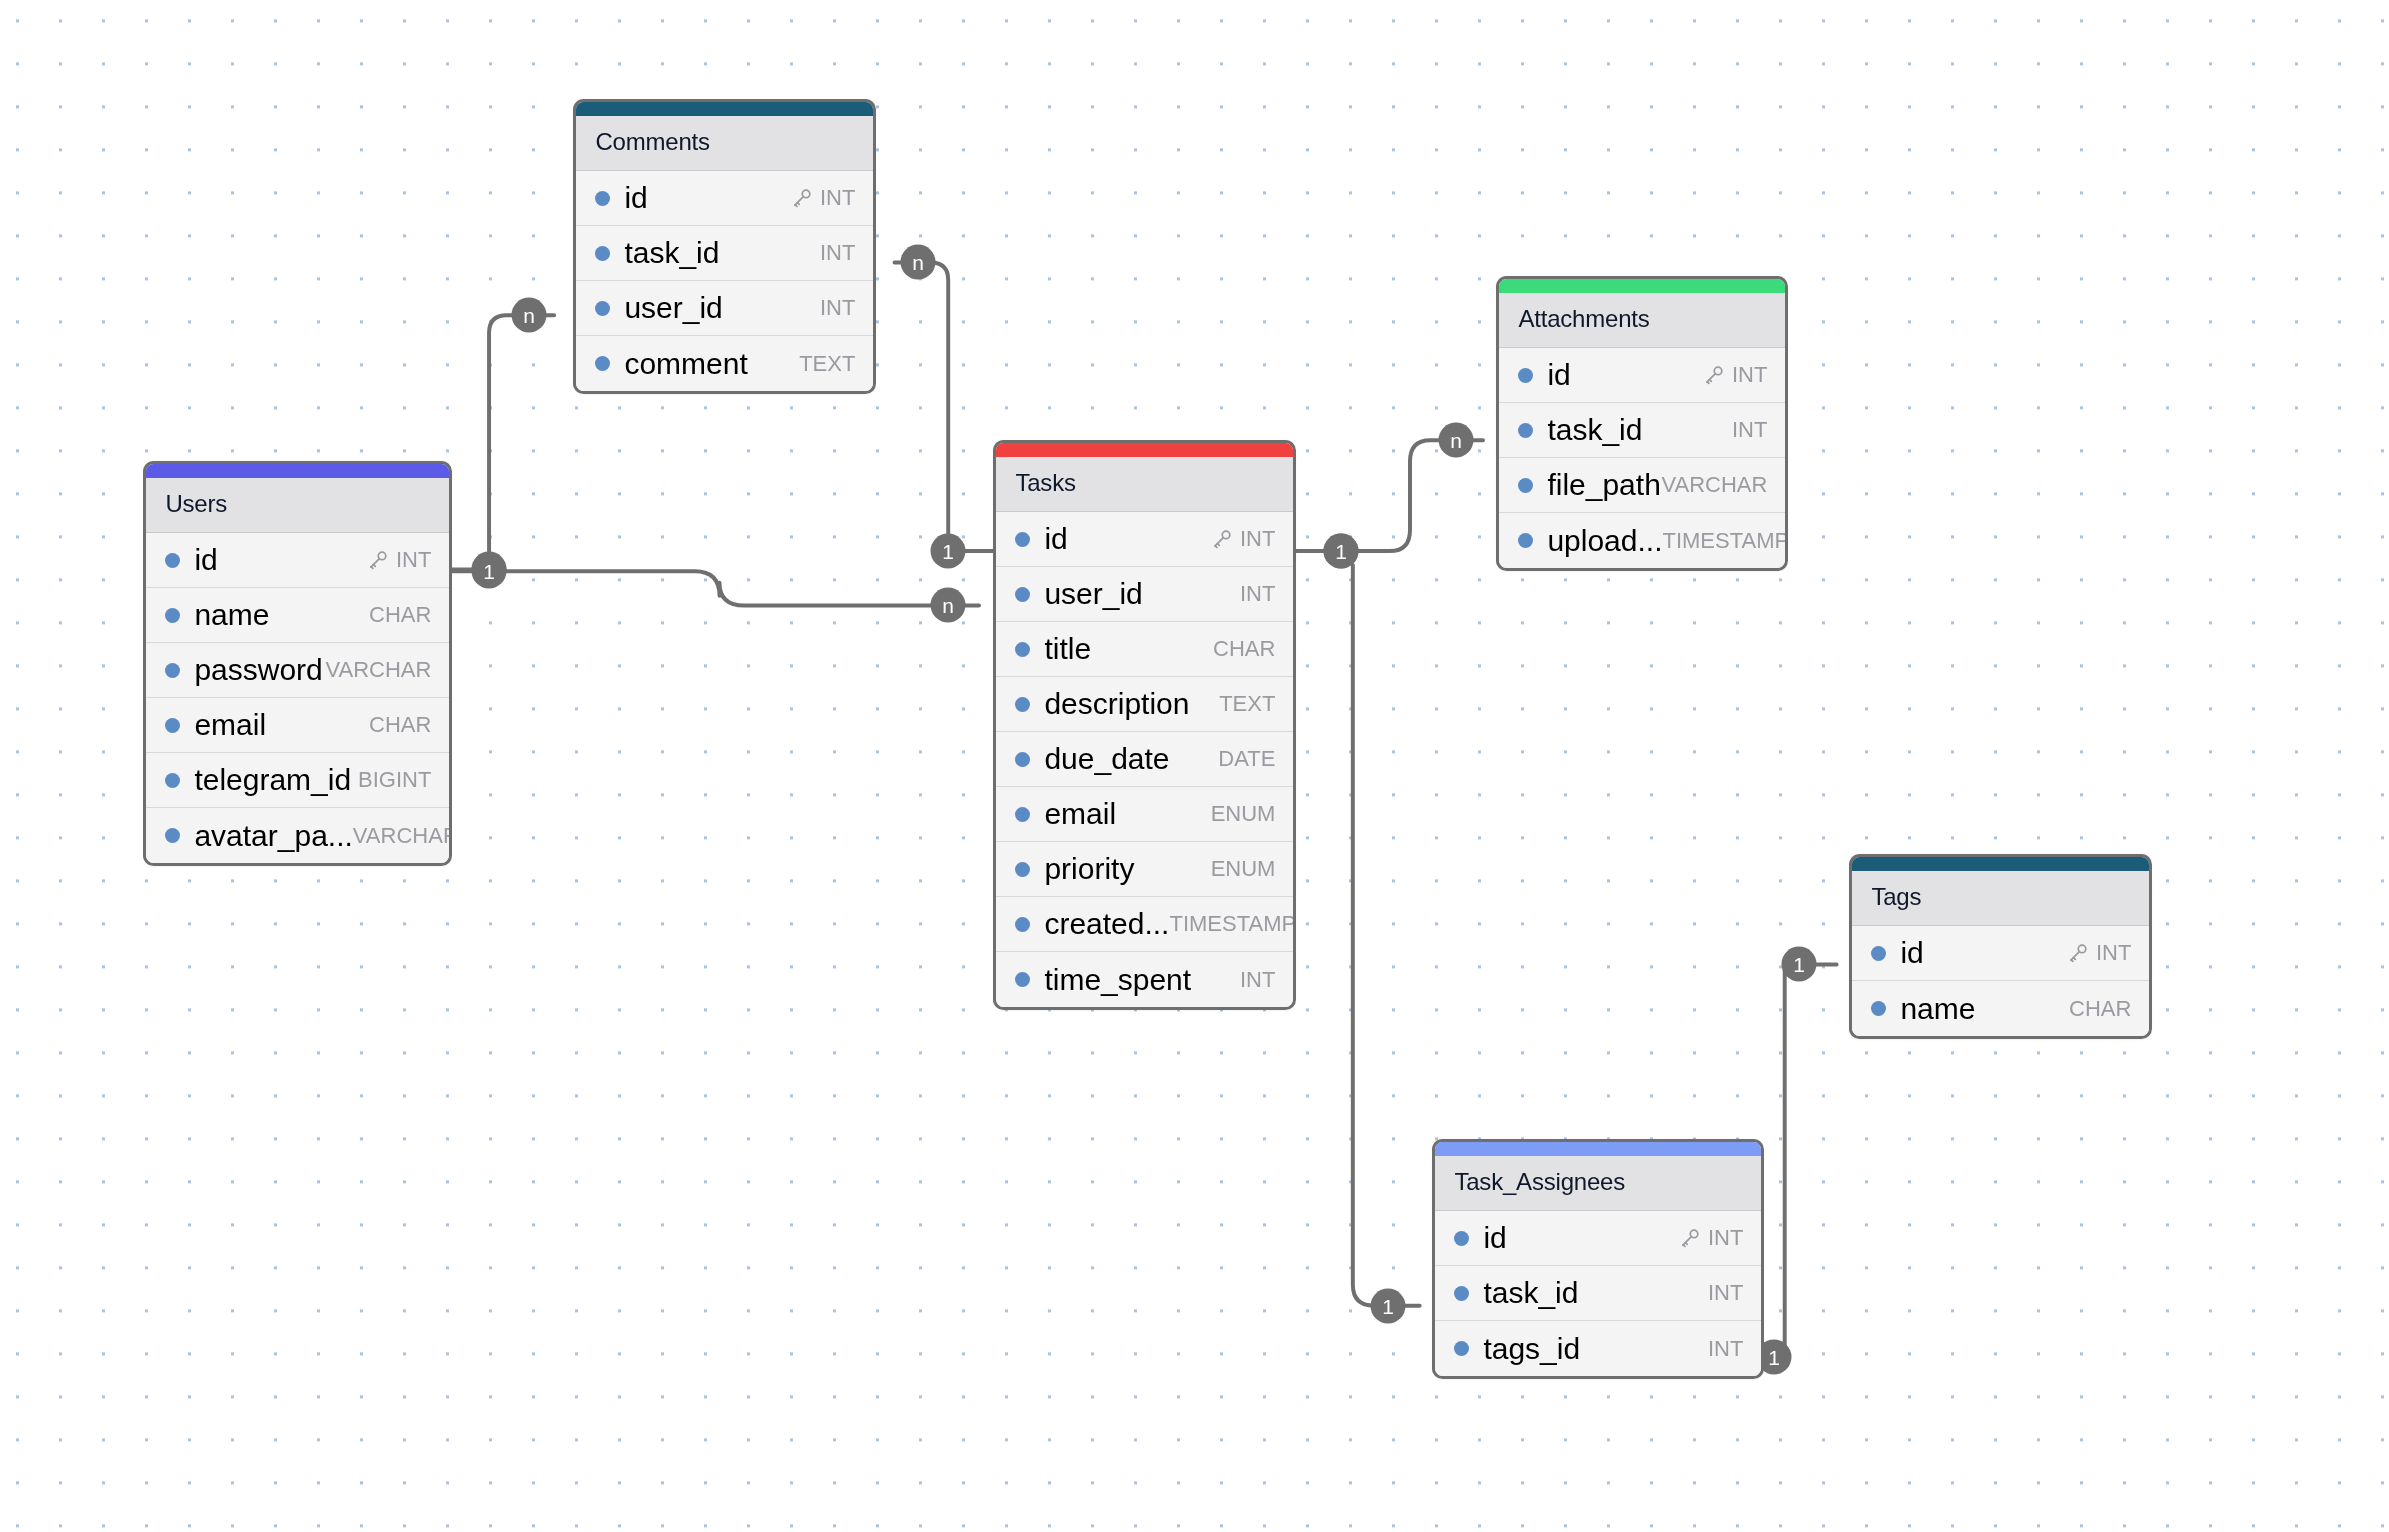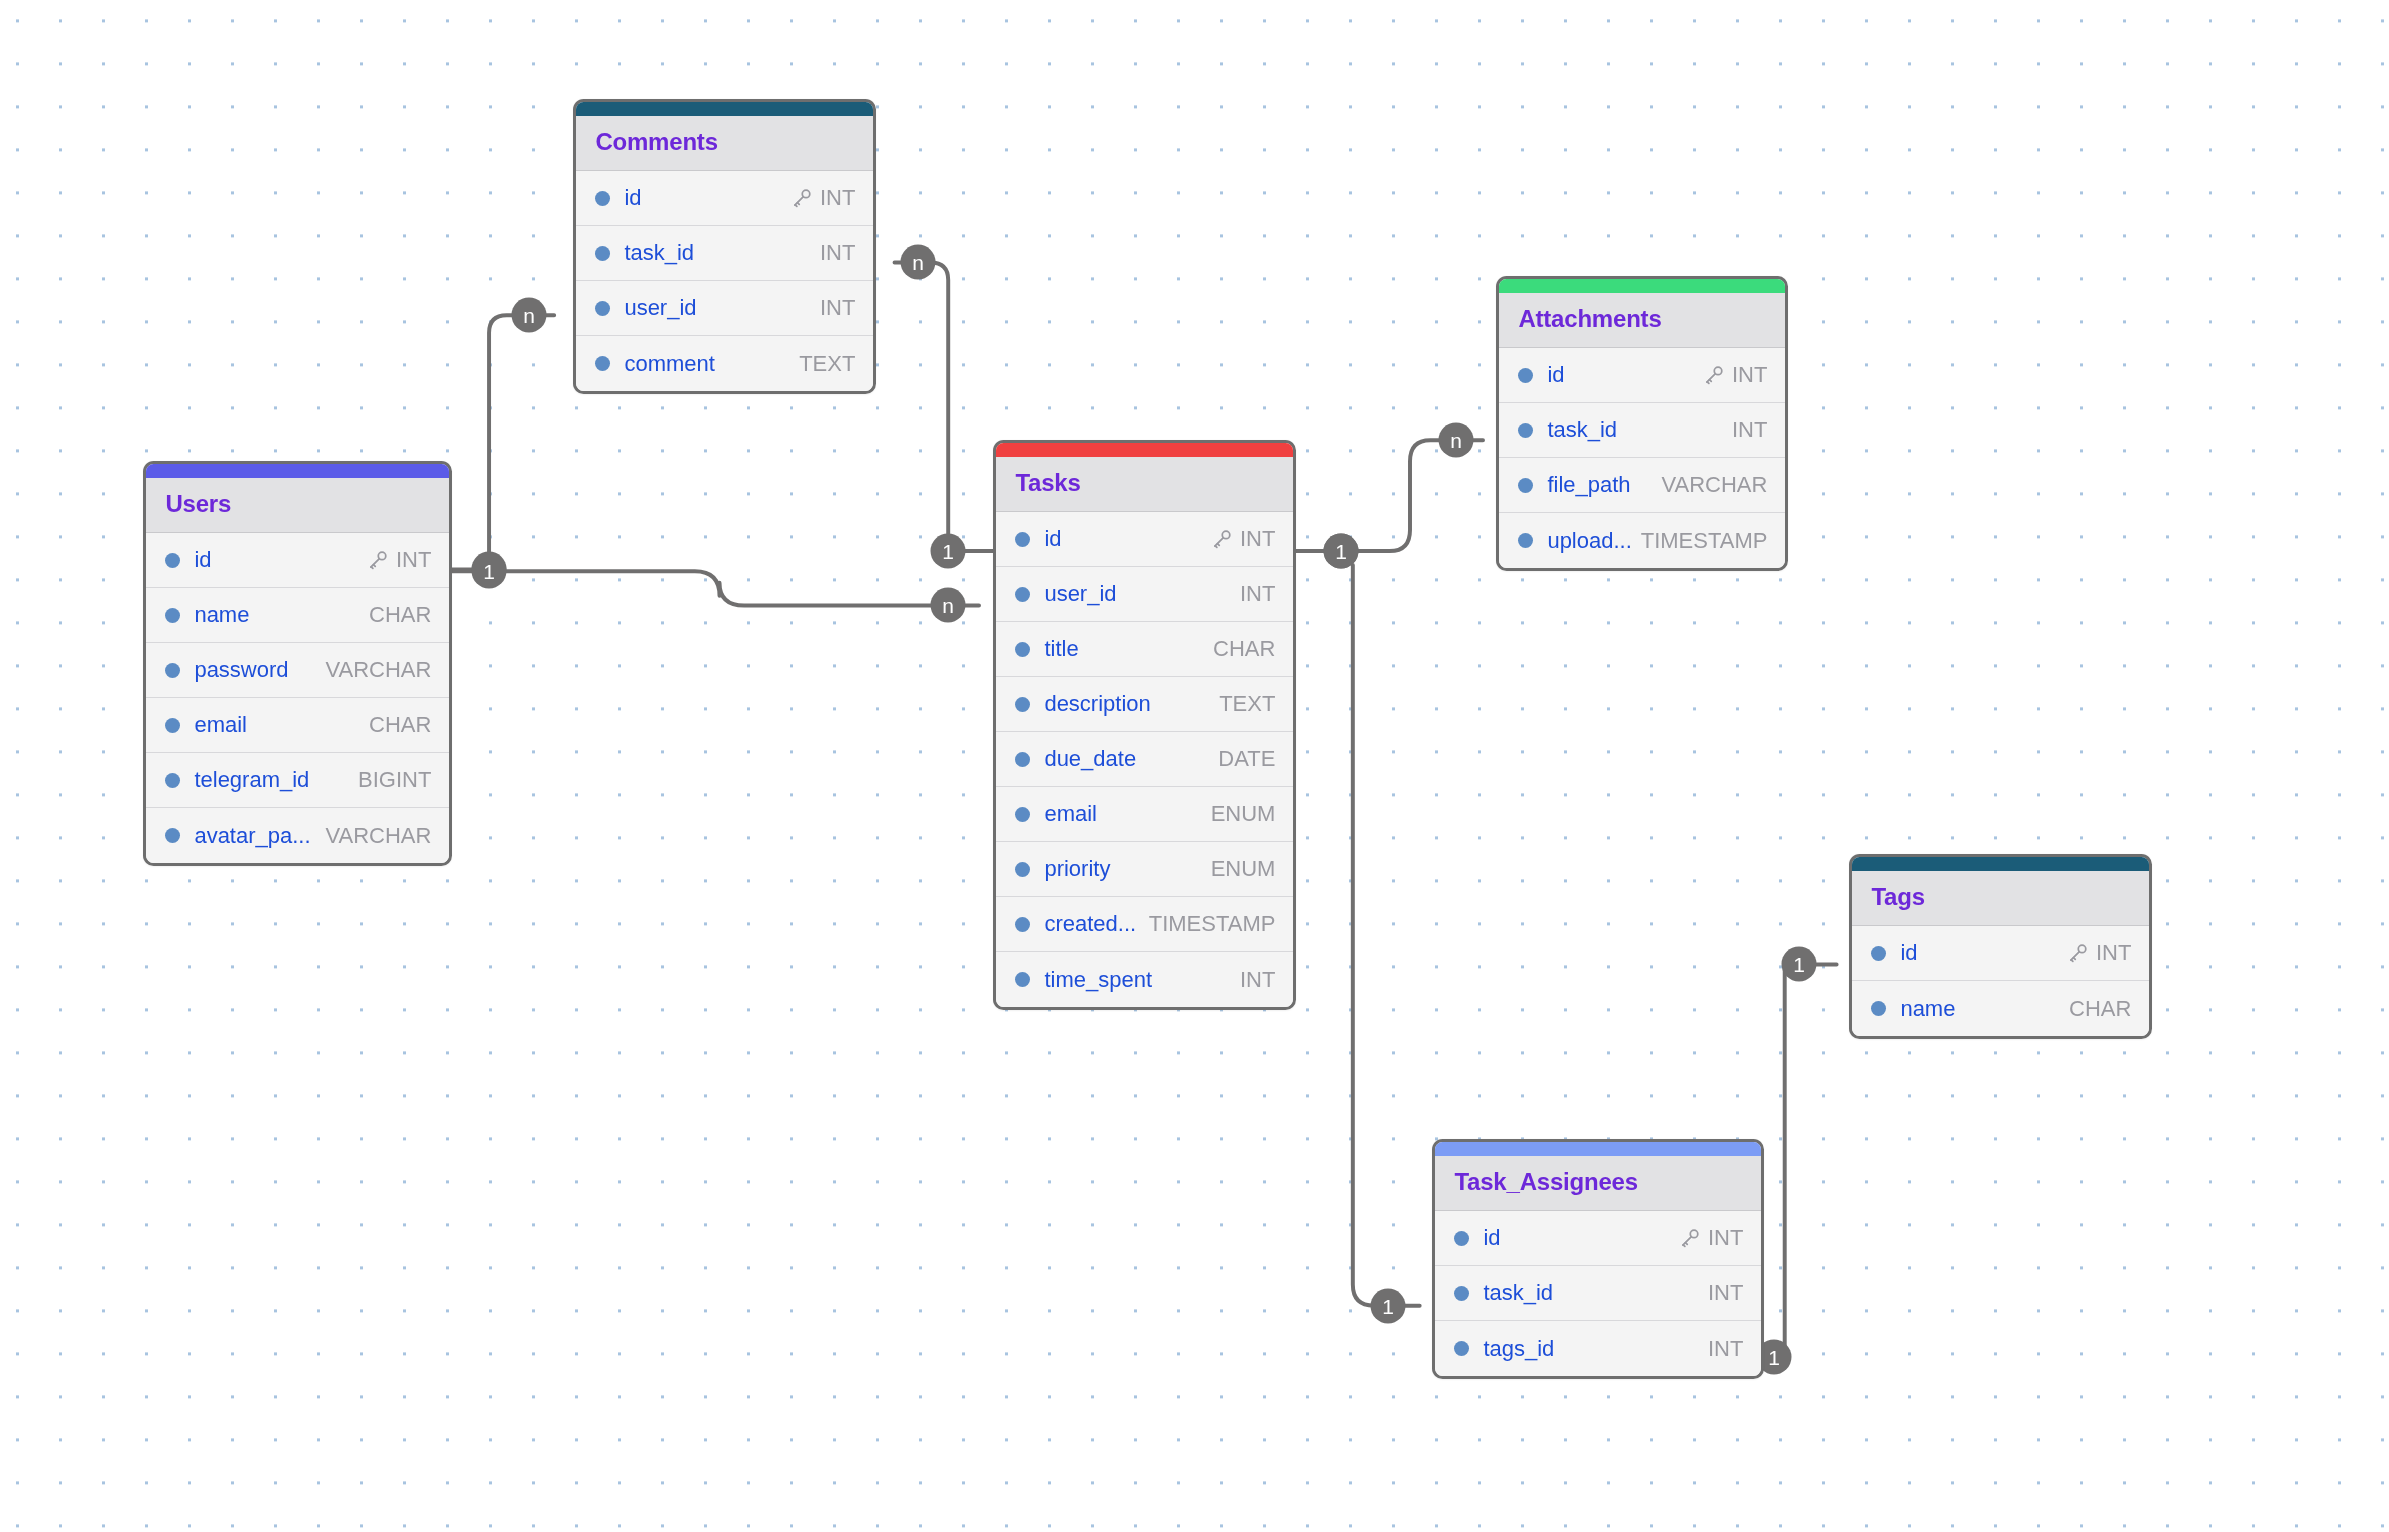--- a/index.html
+++ b/index.html
@@ -79,22 +79,22 @@
   }
 
   .entity-title-bar {
     background: #e2e2e4;
     padding: 12.3px 19.4px 14px 19.4px;
     border-bottom: 1.3px solid #c9c9cc;
   }
 
   .entity-title {
     font-size: 24px;
-    font-weight: bold;
-    color: #6d28d9;
+    font-weight: normal;
+    color: #0f172a;
     letter-spacing: -0.2px;
   }
 
   .field-row {
     display: flex;
     align-items: center;
     height: 55px;
     padding: 0 17.6px 0 19.4px;
     border-bottom: 1.3px solid #d8d8db;
     background: #f4f4f4;
@@ -104,22 +104,22 @@
   .field-dot {
     width: 15px;
     height: 15px;
     border-radius: 50%;
     background: #5b8bc4;
     flex: 0 0 auto;
     margin-right: 14px;
   }
 
   .field-name {
-    font-size: 22px;
-    color: #1d4ed8;
+    font-size: 30px;
+    color: #000000;
     white-space: nowrap;
     flex: 0 1 auto;
   }
 
   .field-right {
     margin-left: auto;
     display: flex;
     align-items: center;
     gap: 7px;
     flex: 0 0 auto;

